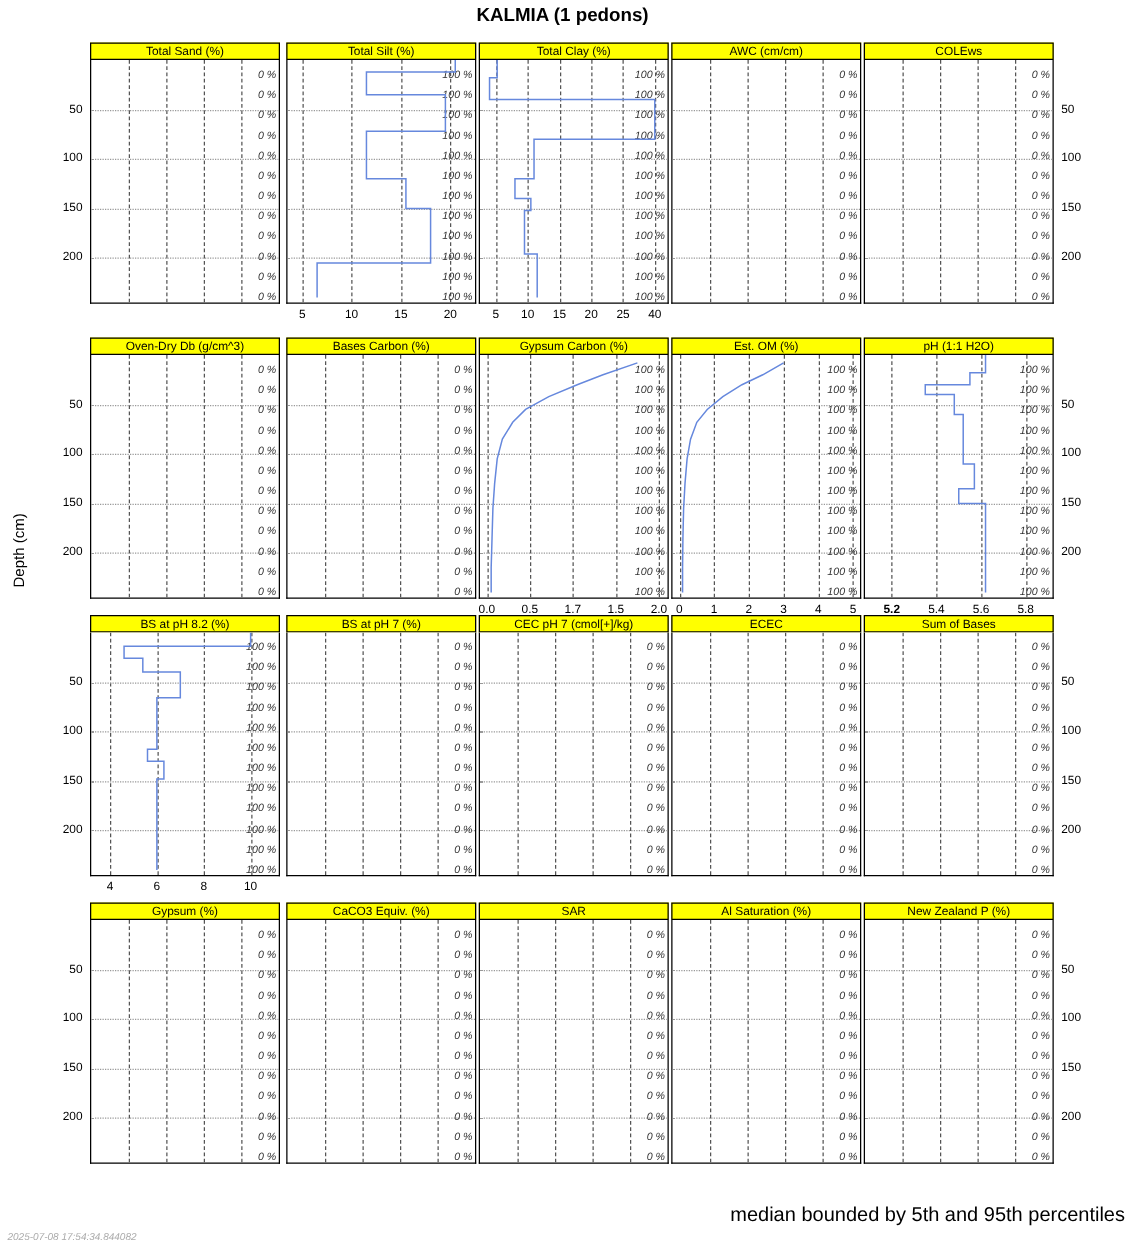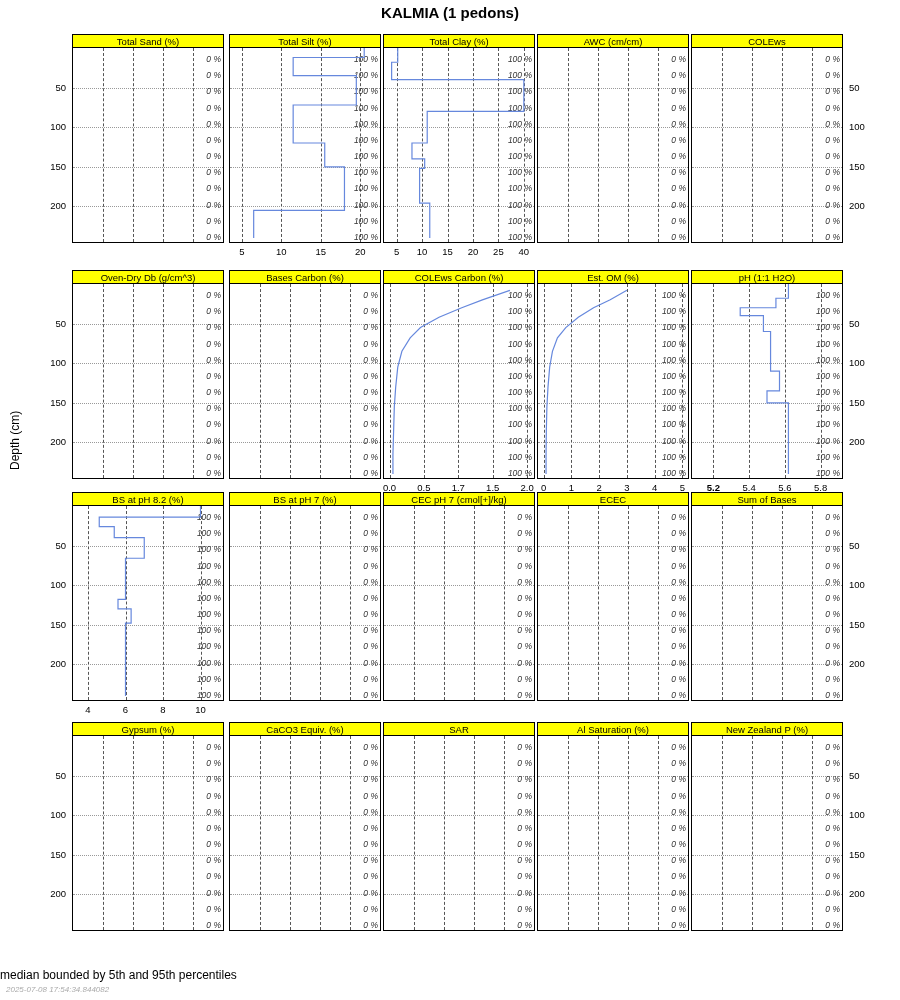--- a/index.html
+++ b/index.html
@@ -18,21 +18,21 @@
   #ylabel{
     position:absolute;
     left:8px;top:470px;
     transform:rotate(-90deg);
     transform-origin:left top;
     font-size:12px;
     white-space:nowrap;
   }
   #footer{
     position:absolute;bottom:18px;left:0;width:900px;
-    text-align:left;font-size:12px;
+    text-align:right;font-size:16px;
   }
   #stamp{
     position:absolute;bottom:6px;left:6px;
     font-size:8px;color:#aaaaaa;font-style:italic;
   }
   .panel{
     position:absolute;
     box-sizing:border-box;
   }
   .panel-header{
@@ -298,21 +298,21 @@
         <div class="pctlab" style="top: 167.818px;">0 %</div>
         <div class="pctlab" style="top: 184px;">0 %</div>
       </div>
     </div>
     <div class="xtick" style="left: 374.505px; top: 482px; width: 30px;">0.0</div>
     <div class="xtick" style="left: 408.908px; top: 482px; width: 30px;">0.5</div>
     <div class="xtick" style="left: 443.312px; top: 482px; width: 30px;">1.7</div>
     <div class="xtick" style="left: 477.716px; top: 482px; width: 30px;">1.5</div>
     <div class="xtick" style="left: 512.119px; top: 482px; width: 30px;">2.0</div>
     <div class="panel" style="left: 383px; top: 270px; width: 152px; height: 209px;">
-      <div class="panel-header">COLEws Carbon (%)</div>
+      <div class="panel-header">Gypsum Carbon (%)</div>
       <div class="plotbox" style="top: 14px; height: 195px;">
         <div class="vgrid" style="left: 5.50459px;"></div>
         <div class="vgrid" style="left: 39.9083px;"></div>
         <div class="vgrid" style="left: 74.3119px;"></div>
         <div class="vgrid" style="left: 108.716px;"></div>
         <div class="vgrid" style="left: 143.119px;"></div>
         <div class="hgrid" style="top: 39.5918px;"></div>
         <div class="hgrid" style="top: 79.1837px;"></div>
         <div class="hgrid" style="top: 118.776px;"></div>
         <div class="hgrid" style="top: 158.367px;"></div>

